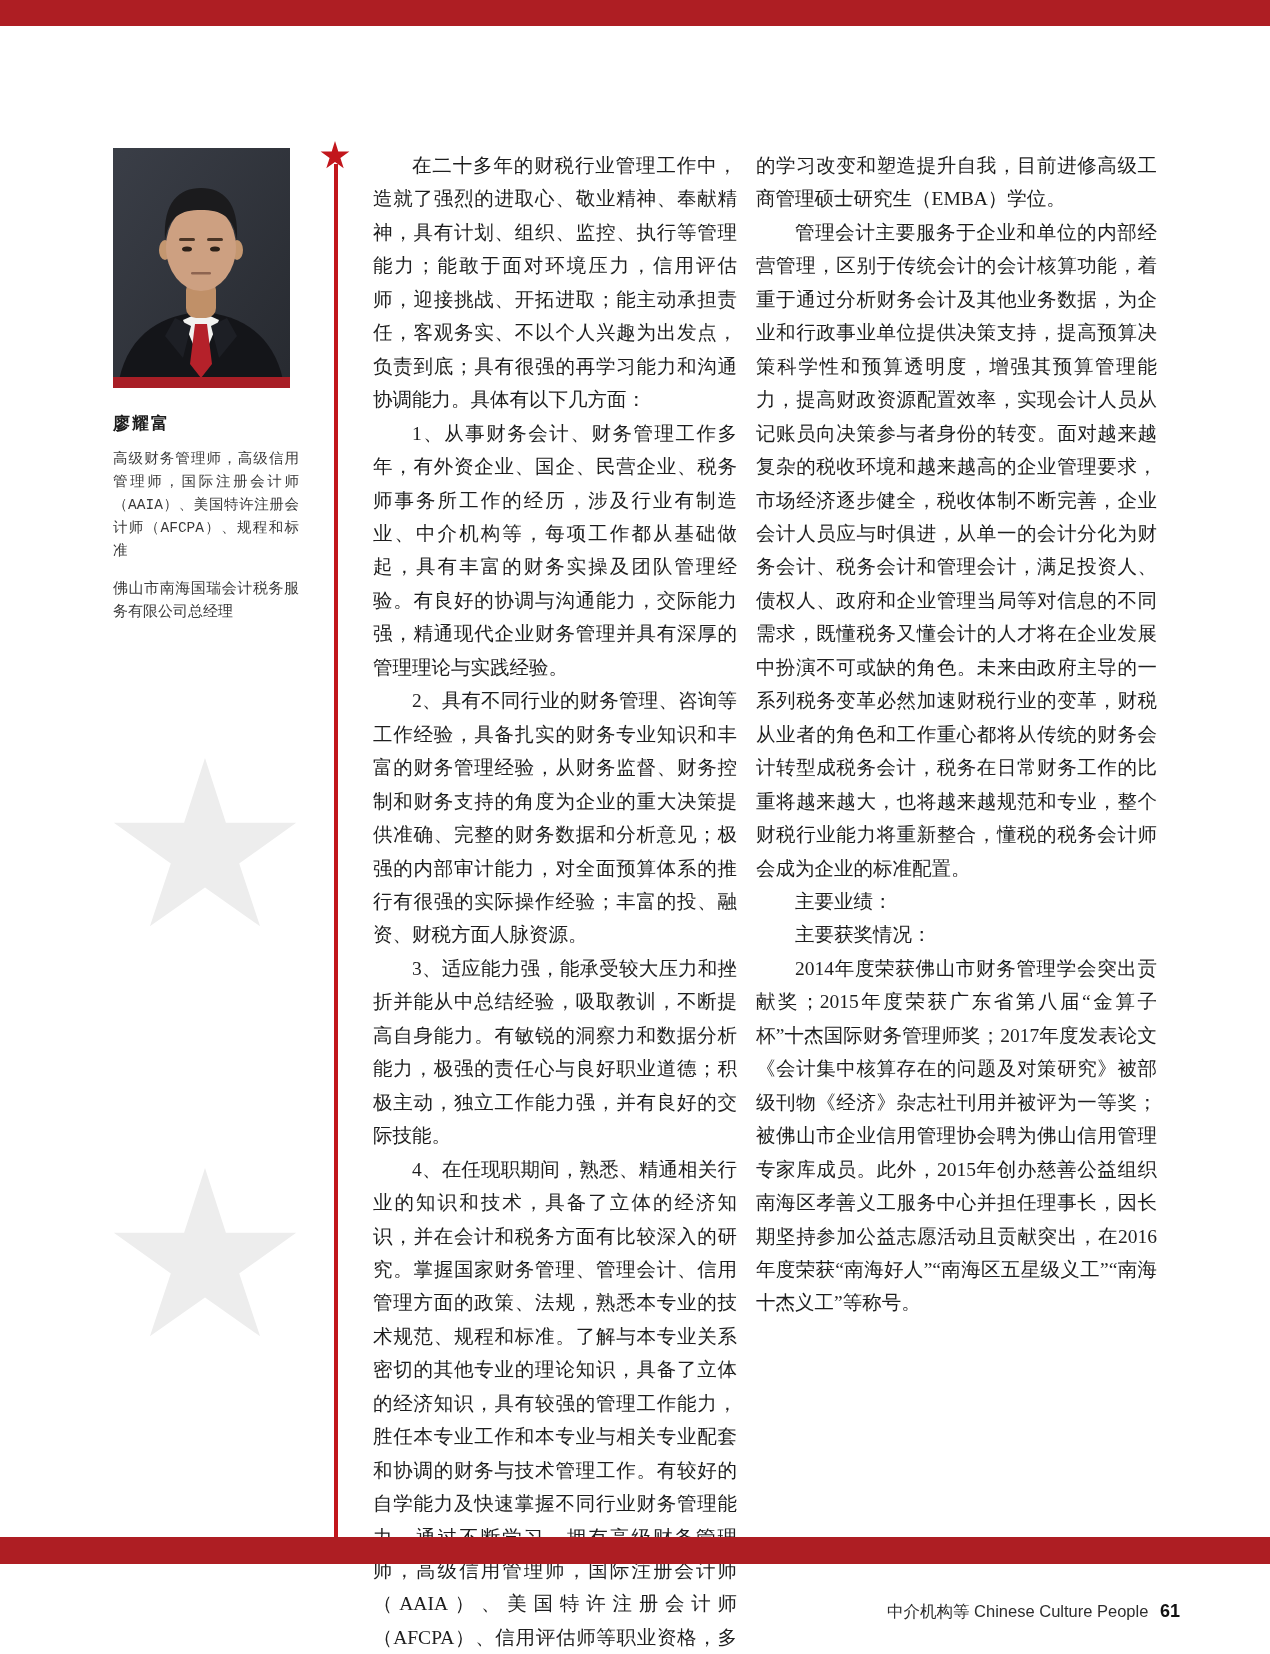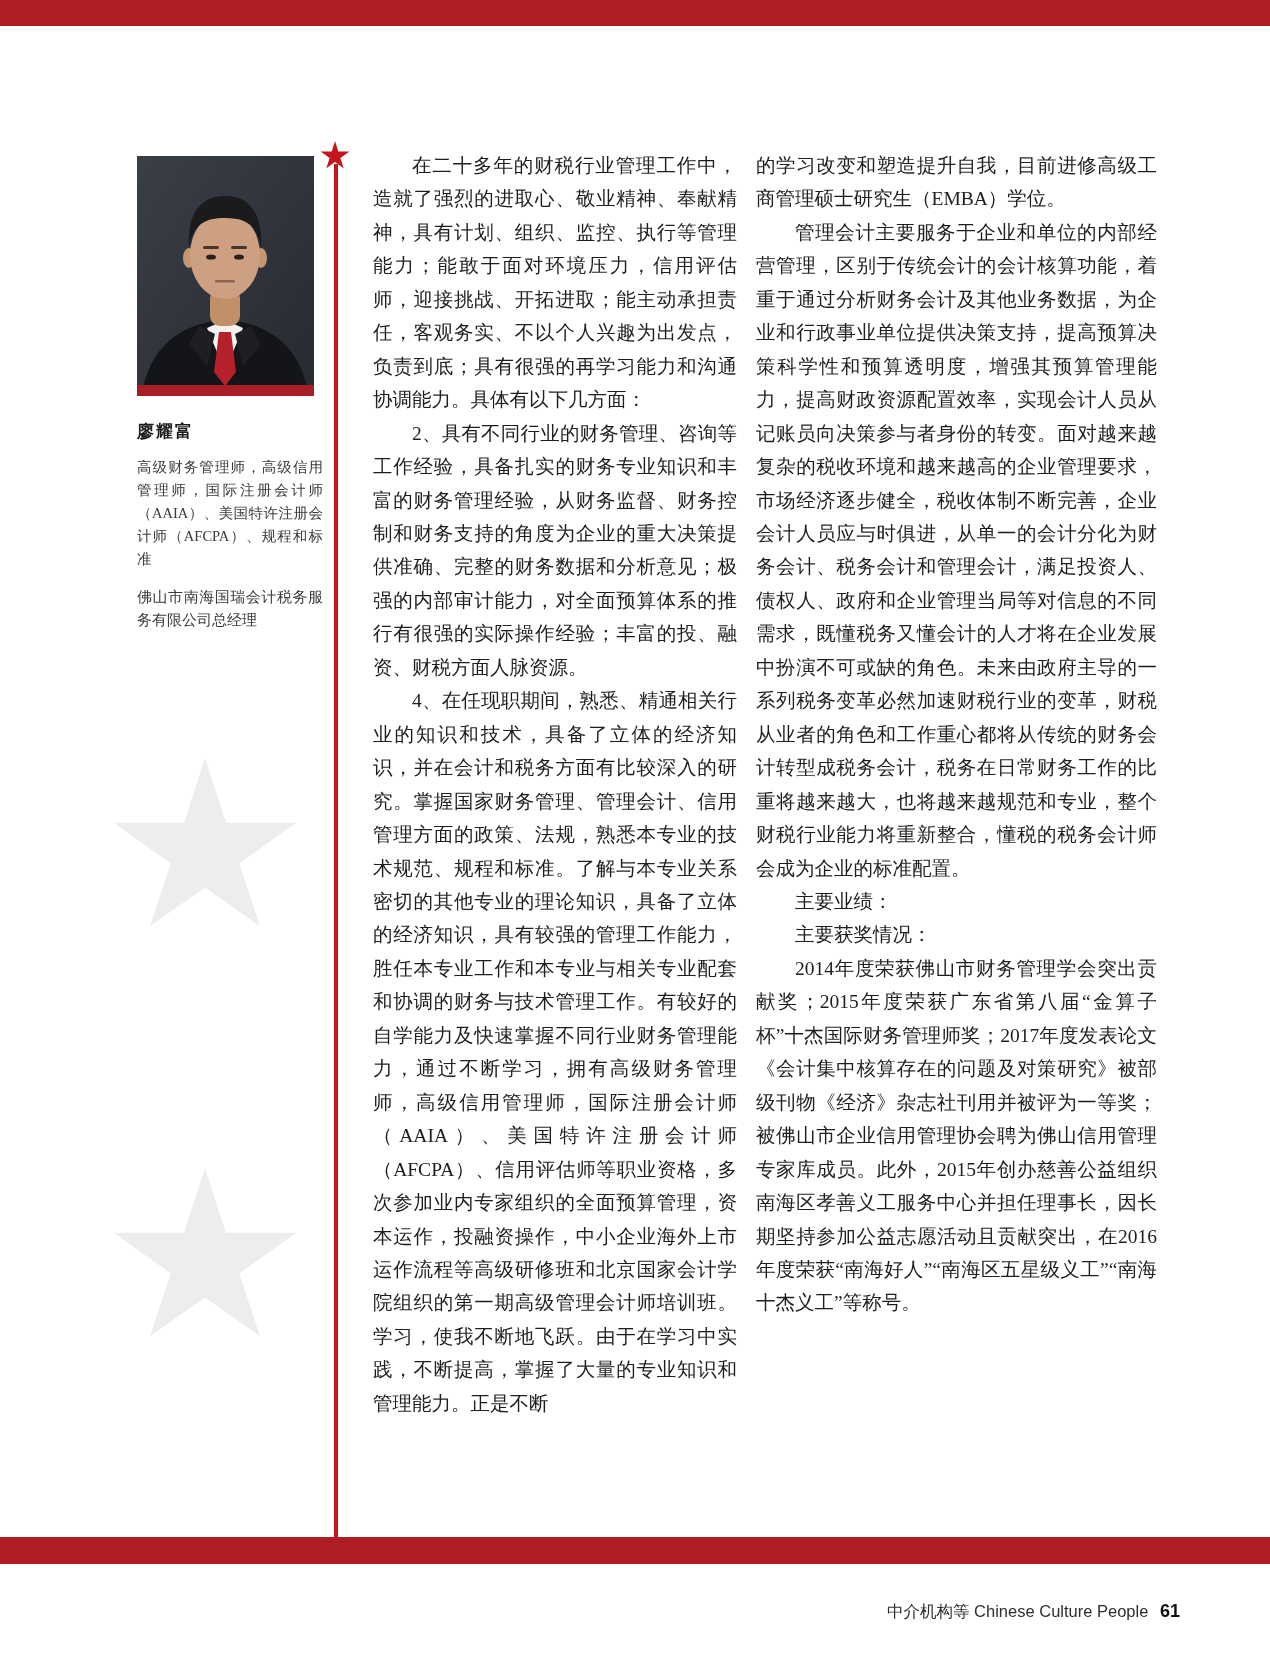--- a/index.html
+++ b/index.html
@@ -8,22 +8,22 @@
   
   .top-bar{position:absolute;left:0;top:0;width:1270px;height:26px;background:#ae1e23;}
   .bottom-bar{position:absolute;left:0;top:1537px;width:1270px;height:27px;background:#ae1e23;}
   .v-rule{position:absolute;left:334px;top:164px;width:4px;height:1373px;background:#c2161c;}
   .star{clip-path:polygon(50% 0%,61% 35%,98% 35%,68% 57%,79% 91%,50% 70%,21% 91%,32% 57%,2% 35%,39% 35%);}
   .star-marker{position:absolute;left:320px;top:141px;width:30px;height:30px;background:#c2161c;}
   .watermark{position:absolute;width:190px;height:185px;background:#ededed;}
   .w1{left:110px;top:758px;}
   .w2{left:110px;top:1168px;}
   
-  .sidebar{position:absolute;left:113px;top:156px;width:186px;color:#3a3a3a;
-           font-family:Liberation Serif, serif;margin-left:24px;}
+  .sidebar{position:absolute;left:113px;top:148px;width:186px;color:#3a3a3a;
+           font-family:Liberation Mono, monospace;}
   .photo{display:block;width:177px;height:240px;}
   .name{margin:24px 0 0;font-size:17px;font-weight:bold;color:#1d1d1d;letter-spacing:2px;}
   .cred{margin:13px 0 0;font-size:14.5px;line-height:23px;text-align:justify;font-weight:500;}
   .company{margin:15px 0 0;font-size:15px;line-height:23px;text-align:justify;font-weight:500;}
   
   .col{position:absolute;top:149px;font-size:19.5px;line-height:33.45px;text-align:justify;color:#1e1e1e;}
   .col p{margin:0;}
   .col p.indent{text-indent:2em;}
   .col-left{left:373px;width:364px;}
   .col-right{left:756px;width:401px;}
@@ -83,21 +83,23 @@
       <rect x="0" y="229" width="177" height="11" fill="#a81e26"></rect>
     </svg>
     <h3 class="name">廖耀富</h3>
     <p class="cred">高级财务管理师，高级信用管理师，国际注册会计师（AAIA）、美国特许注册会计师（AFCPA）、规程和标准</p>
     <p class="company">佛山市南海国瑞会计税务服务有限公司总经理</p>
   </aside>
 
   <section class="col col-left">
 
   <p class="indent">在二十多年的财税行业管理工作中，造就了强烈的进取心、敬业精神、奉献精神，具有计划、组织、监控、执行等管理能力；能敢于面对环境压力，信用评估师，迎接挑战、开拓进取；能主动承担责任，客观务实、不以个人兴趣为出发点，负责到底；具有很强的再学习能力和沟通协调能力。具体有以下几方面：</p>
+      <p class="indent">1、从事财务会计、财务管理工作多年，有外资企业、国企、民营企业、税务师事务所工作的经历，涉及行业有制造业、中介机构等，每项工作都从基础做起，具有丰富的财务实操及团队管理经验。有良好的协调与沟通能力，交际能力强，精通现代企业财务管理并具有深厚的管理理论与实践经验。</p>
       <p class="indent">2、具有不同行业的财务管理、咨询等工作经验，具备扎实的财务专业知识和丰富的财务管理经验，从财务监督、财务控制和财务支持的角度为企业的重大决策提供准确、完整的财务数据和分析意见；极强的内部审计能力，对全面预算体系的推行有很强的实际操作经验；丰富的投、融资、财税方面人脉资源。</p>
+      <p class="indent">3、适应能力强，能承受较大压力和挫折并能从中总结经验，吸取教训，不断提高自身能力。有敏锐的洞察力和数据分析能力，极强的责任心与良好职业道德；积极主动，独立工作能力强，并有良好的交际技能。</p>
       <p class="indent">4、在任现职期间，熟悉、精通相关行业的知识和技术，具备了立体的经济知识，并在会计和税务方面有比较深入的研究。掌握国家财务管理、管理会计、信用管理方面的政策、法规，熟悉本专业的技术规范、规程和标准。了解与本专业关系密切的其他专业的理论知识，具备了立体的经济知识，具有较强的管理工作能力，胜任本专业工作和本专业与相关专业配套和协调的财务与技术管理工作。有较好的自学能力及快速掌握不同行业财务管理能力，通过不断学习，拥有高级财务管理师，高级信用管理师，国际注册会计师（AAIA）、美国特许注册会计师（AFCPA）、信用评估师等职业资格，多次参加业内专家组织的全面预算管理，资本运作，投融资操作，中小企业海外上市运作流程等高级研修班和北京国家会计学院组织的第一期高级管理会计师培训班。学习，使我不断地飞跃。由于在学习中实践，不断提高，掌握了大量的专业知识和管理能力。正是不断</p>
     </section>
 
   <section class="col col-right">
 
   <p>的学习改变和塑造提升自我，目前进修高级工商管理硕士研究生（EMBA）学位。</p>
       <p class="indent">管理会计主要服务于企业和单位的内部经营管理，区别于传统会计的会计核算功能，着重于通过分析财务会计及其他业务数据，为企业和行政事业单位提供决策支持，提高预算决策科学性和预算透明度，增强其预算管理能力，提高财政资源配置效率，实现会计人员从记账员向决策参与者身份的转变。面对越来越复杂的税收环境和越来越高的企业管理要求，市场经济逐步健全，税收体制不断完善，企业会计人员应与时俱进，从单一的会计分化为财务会计、税务会计和管理会计，满足投资人、债权人、政府和企业管理当局等对信息的不同需求，既懂税务又懂会计的人才将在企业发展中扮演不可或缺的角色。未来由政府主导的一系列税务变革必然加速财税行业的变革，财税从业者的角色和工作重心都将从传统的财务会计转型成税务会计，税务在日常财务工作的比重将越来越大，也将越来越规范和专业，整个财税行业能力将重新整合，懂税的税务会计师会成为企业的标准配置。</p>
       <p class="indent">主要业绩：</p>
       <p class="indent">主要获奖情况：</p>
       <p class="indent">2014年度荣获佛山市财务管理学会突出贡献奖；2015年度荣获广东省第八届“金算子杯”十杰国际财务管理师奖；2017年度发表论文《会计集中核算存在的问题及对策研究》被部级刊物《经济》杂志社刊用并被评为一等奖；被佛山市企业信用管理协会聘为佛山信用管理专家库成员。此外，2015年创办慈善公益组织南海区孝善义工服务中心并担任理事长，因长期坚持参加公益志愿活动且贡献突出，在2016年度荣获“南海好人”“南海区五星级义工”“南海十杰义工”等称号。</p>

